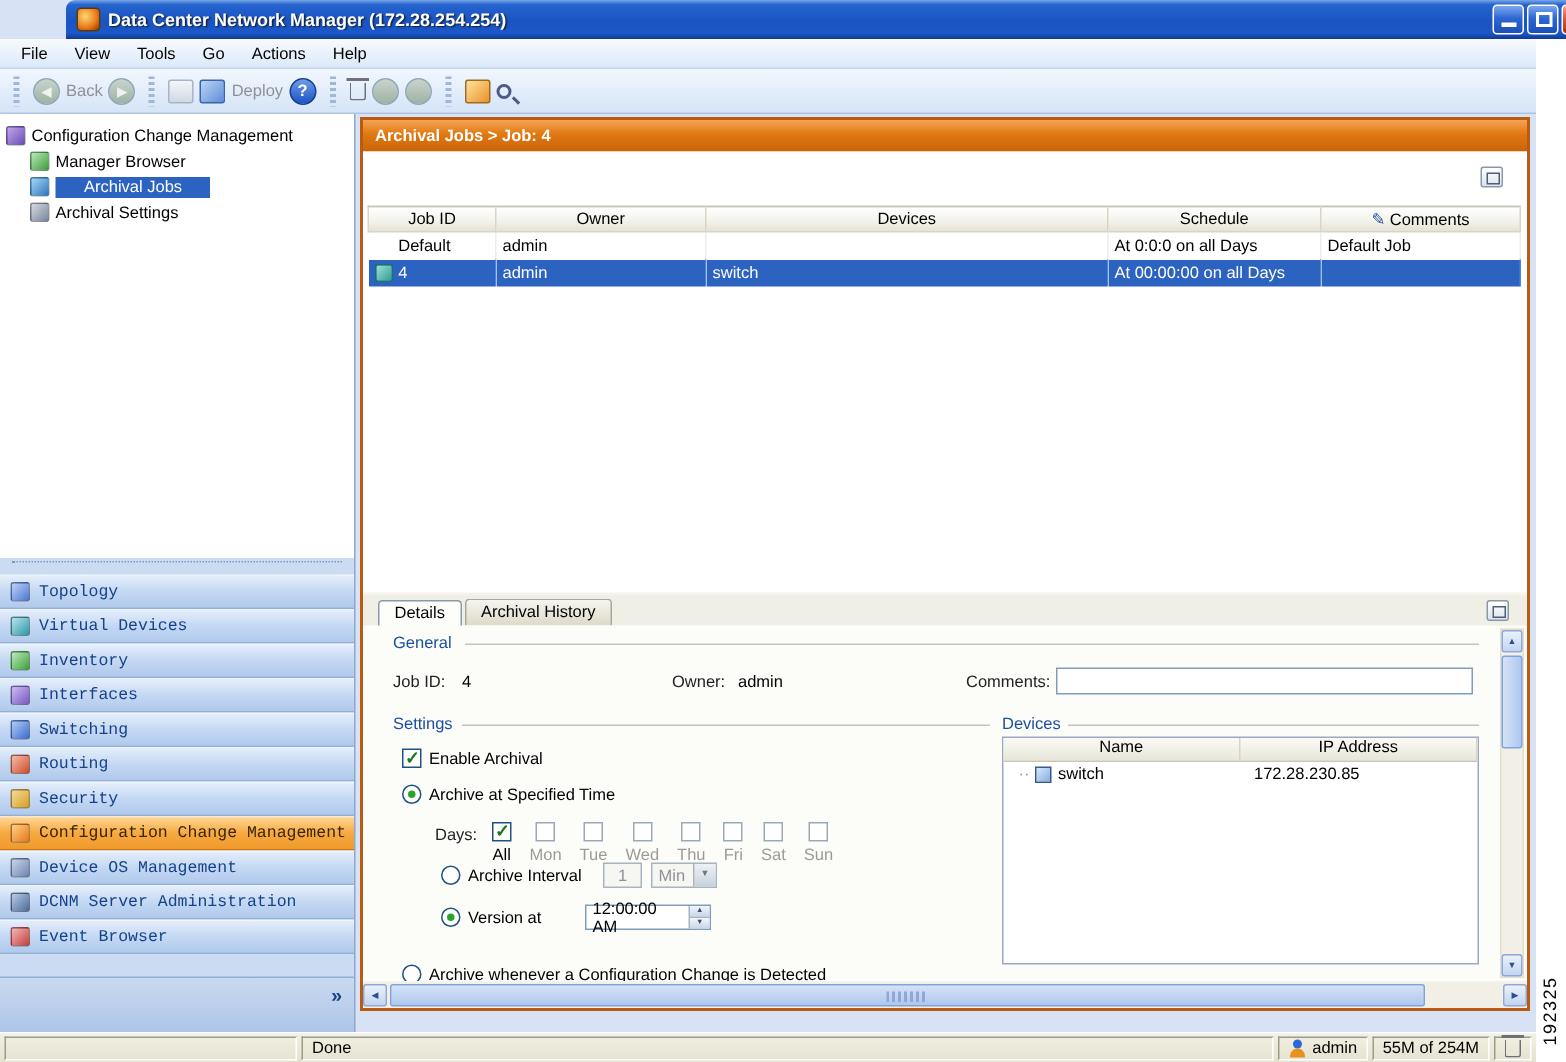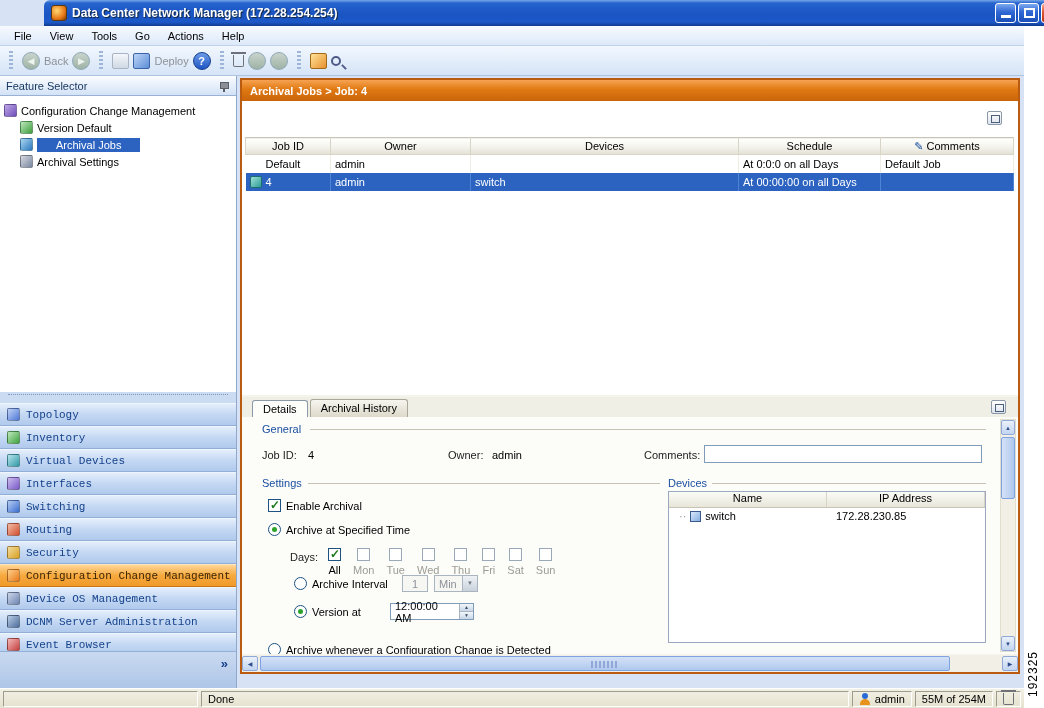--- a/index.html
+++ b/index.html
@@ -231,55 +231,51 @@
       <div class="circ dis"></div>
     </div>
     <div class="grip"></div>
     <div class="tb-group">
       <div class="tb-ico colored"></div>
       <div class="mag"></div>
     </div>
   </div>
 
   <div class="left">
-    <div class="fs-header">
-      <span class="t">Feature Selector</span>
-      <span class="pin"></span>
-    </div>
     <div class="tree">
       <div class="tree-row">
         <span class="tico i-cfg"></span>
         <span class="tree-label">Configuration Change Management</span>
       </div>
       <div class="tree-row child">
         <span class="tico i-ver"></span>
-        <span class="tree-label">Version Default</span>
+        <span class="tree-label">Manager Browser</span>
       </div>
       <div class="tree-row child">
         <span class="tico i-jobs"></span>
         <span class="tree-label sel">Archival Jobs</span>
       </div>
       <div class="tree-row child">
         <span class="tico i-sett"></span>
         <span class="tree-label">Archival Settings</span>
       </div>
     </div>
     <div class="dots"></div>
     <div class="nav">
       <div class="nav-item">
         <span class="nico n0"></span>
         <span>Topology</span>
       </div>
       <div class="nav-item">
+        <span class="nico n2"></span>
+        <span>Virtual Devices</span>
+      </div>
+      <div class="nav-item">
         <span class="nico n1"></span>
         <span>Inventory</span>
-      </div>
-      <div class="nav-item">
-        <span class="nico n2"></span>
-        <span>Virtual Devices</span>
       </div>
       <div class="nav-item">
         <span class="nico n3"></span>
         <span>Interfaces</span>
       </div>
       <div class="nav-item">
         <span class="nico n4"></span>
         <span>Switching</span>
       </div>
       <div class="nav-item">

